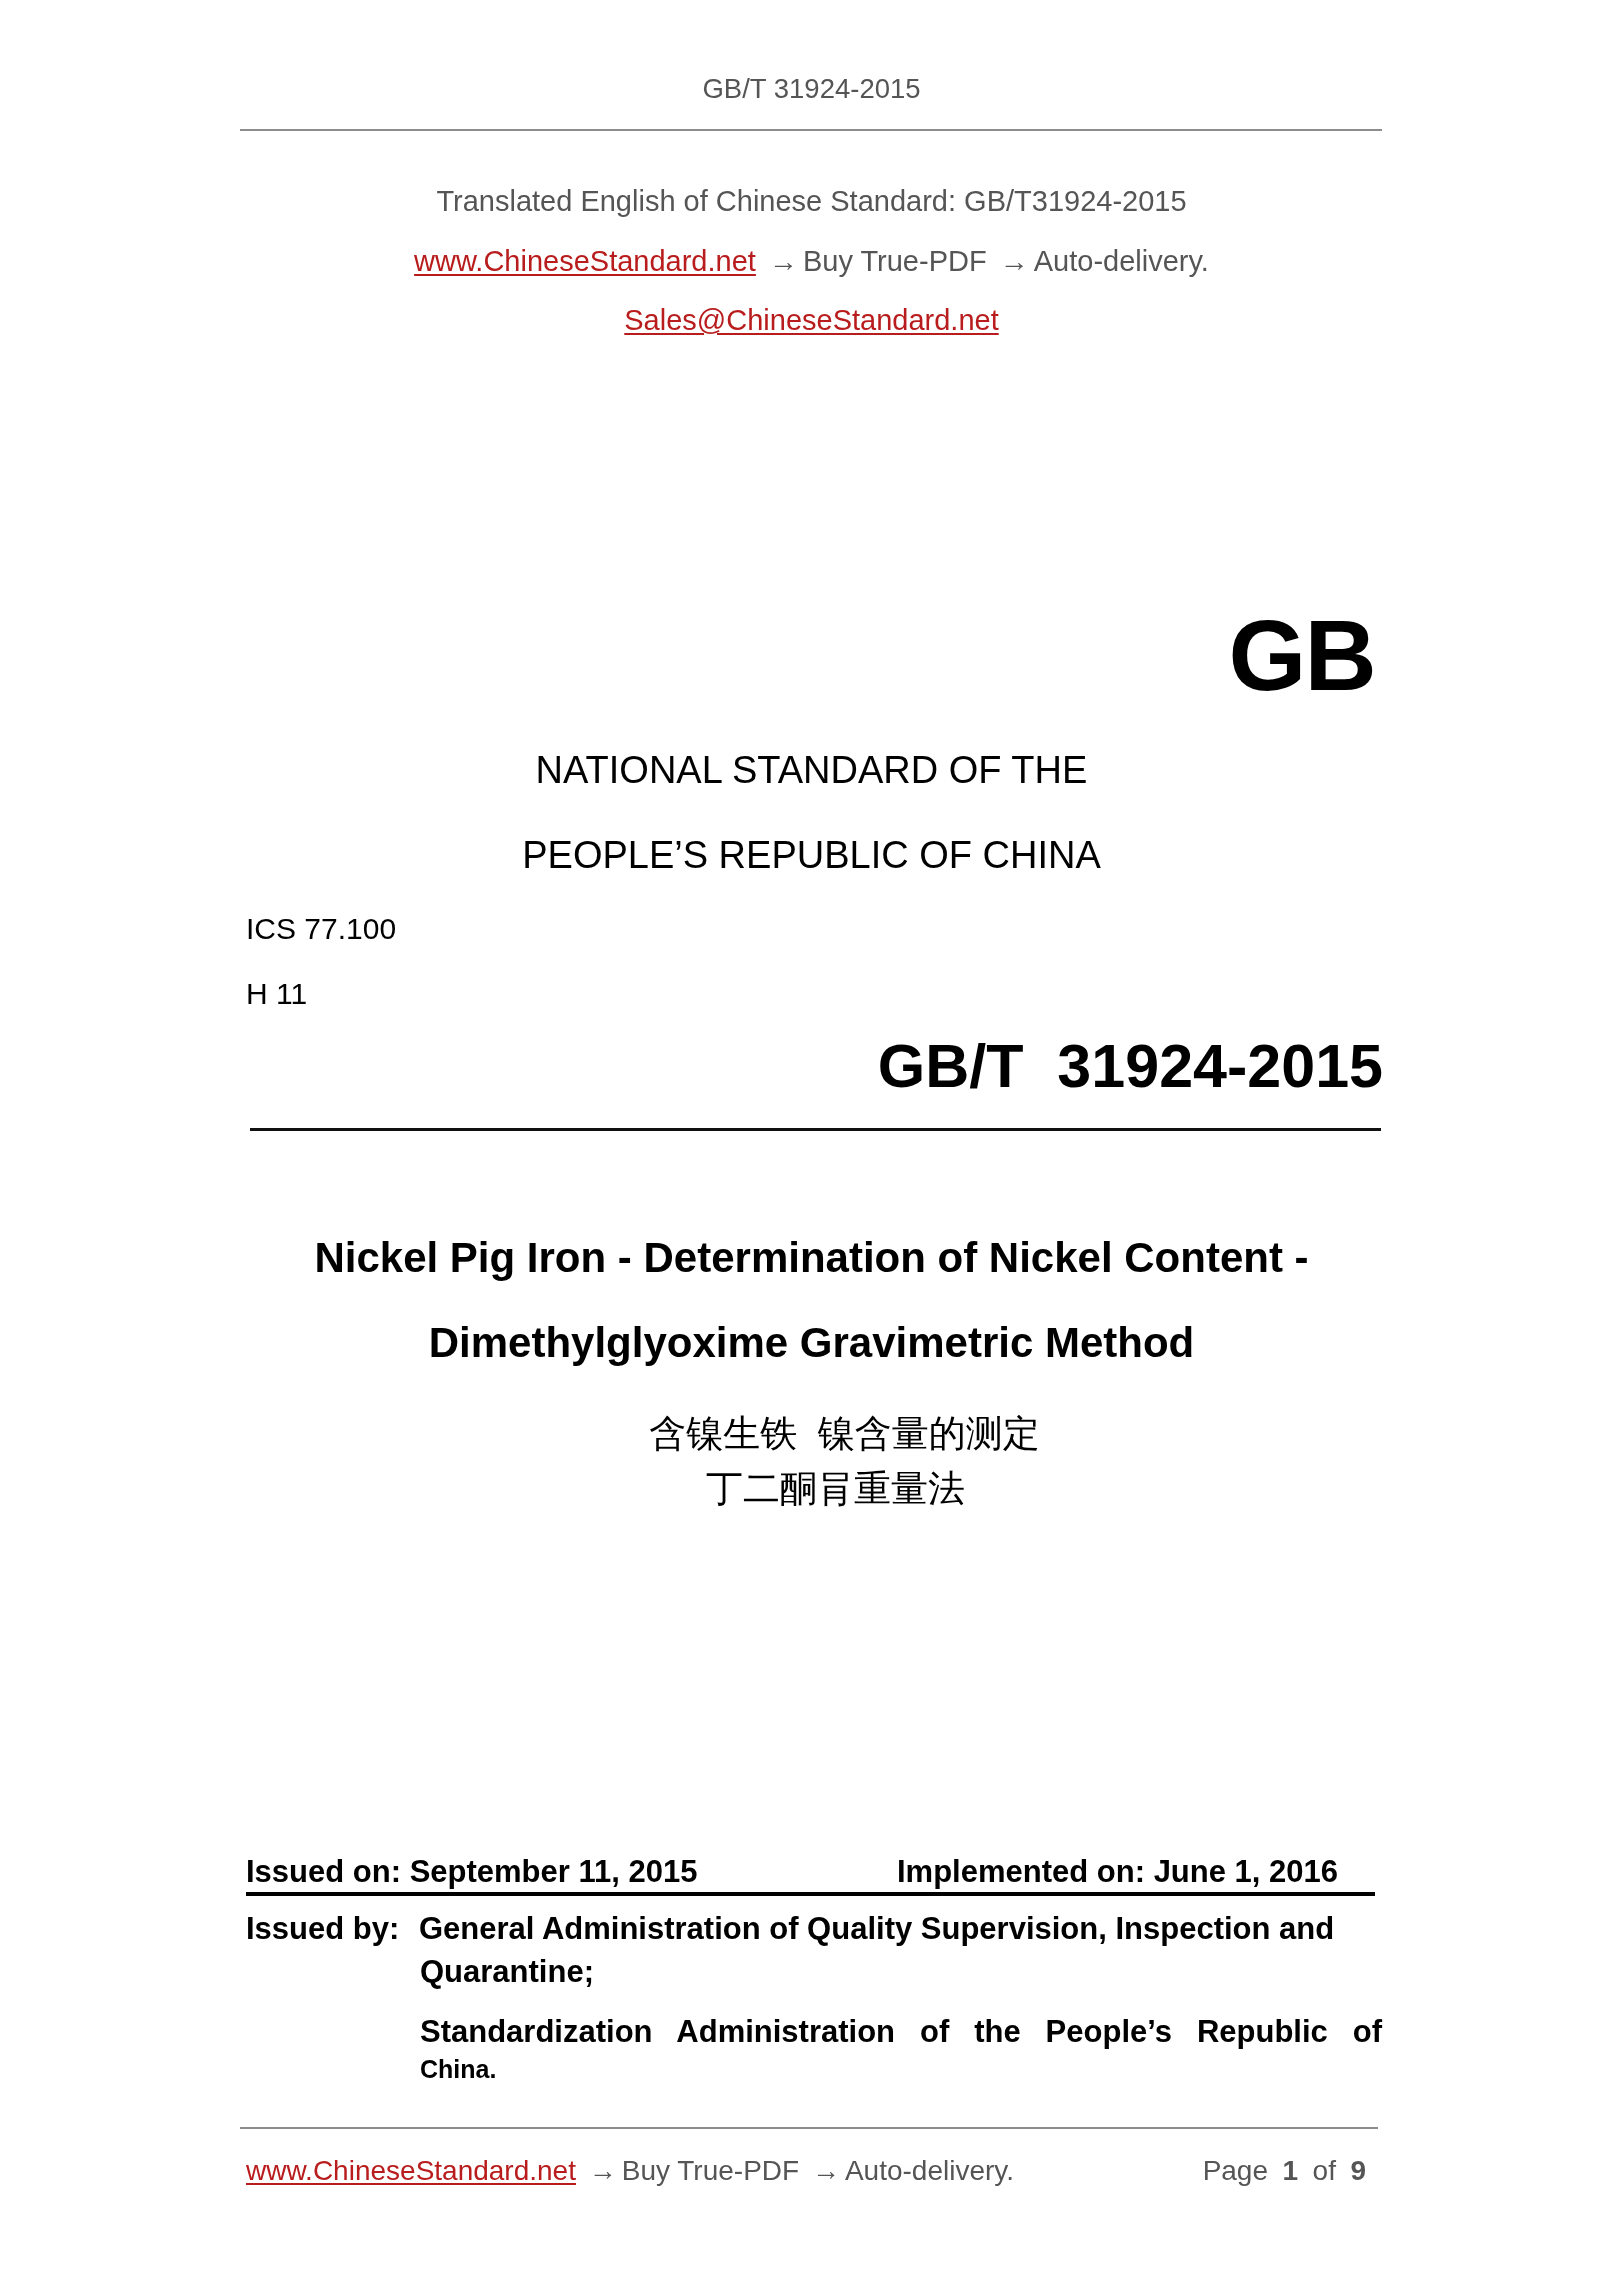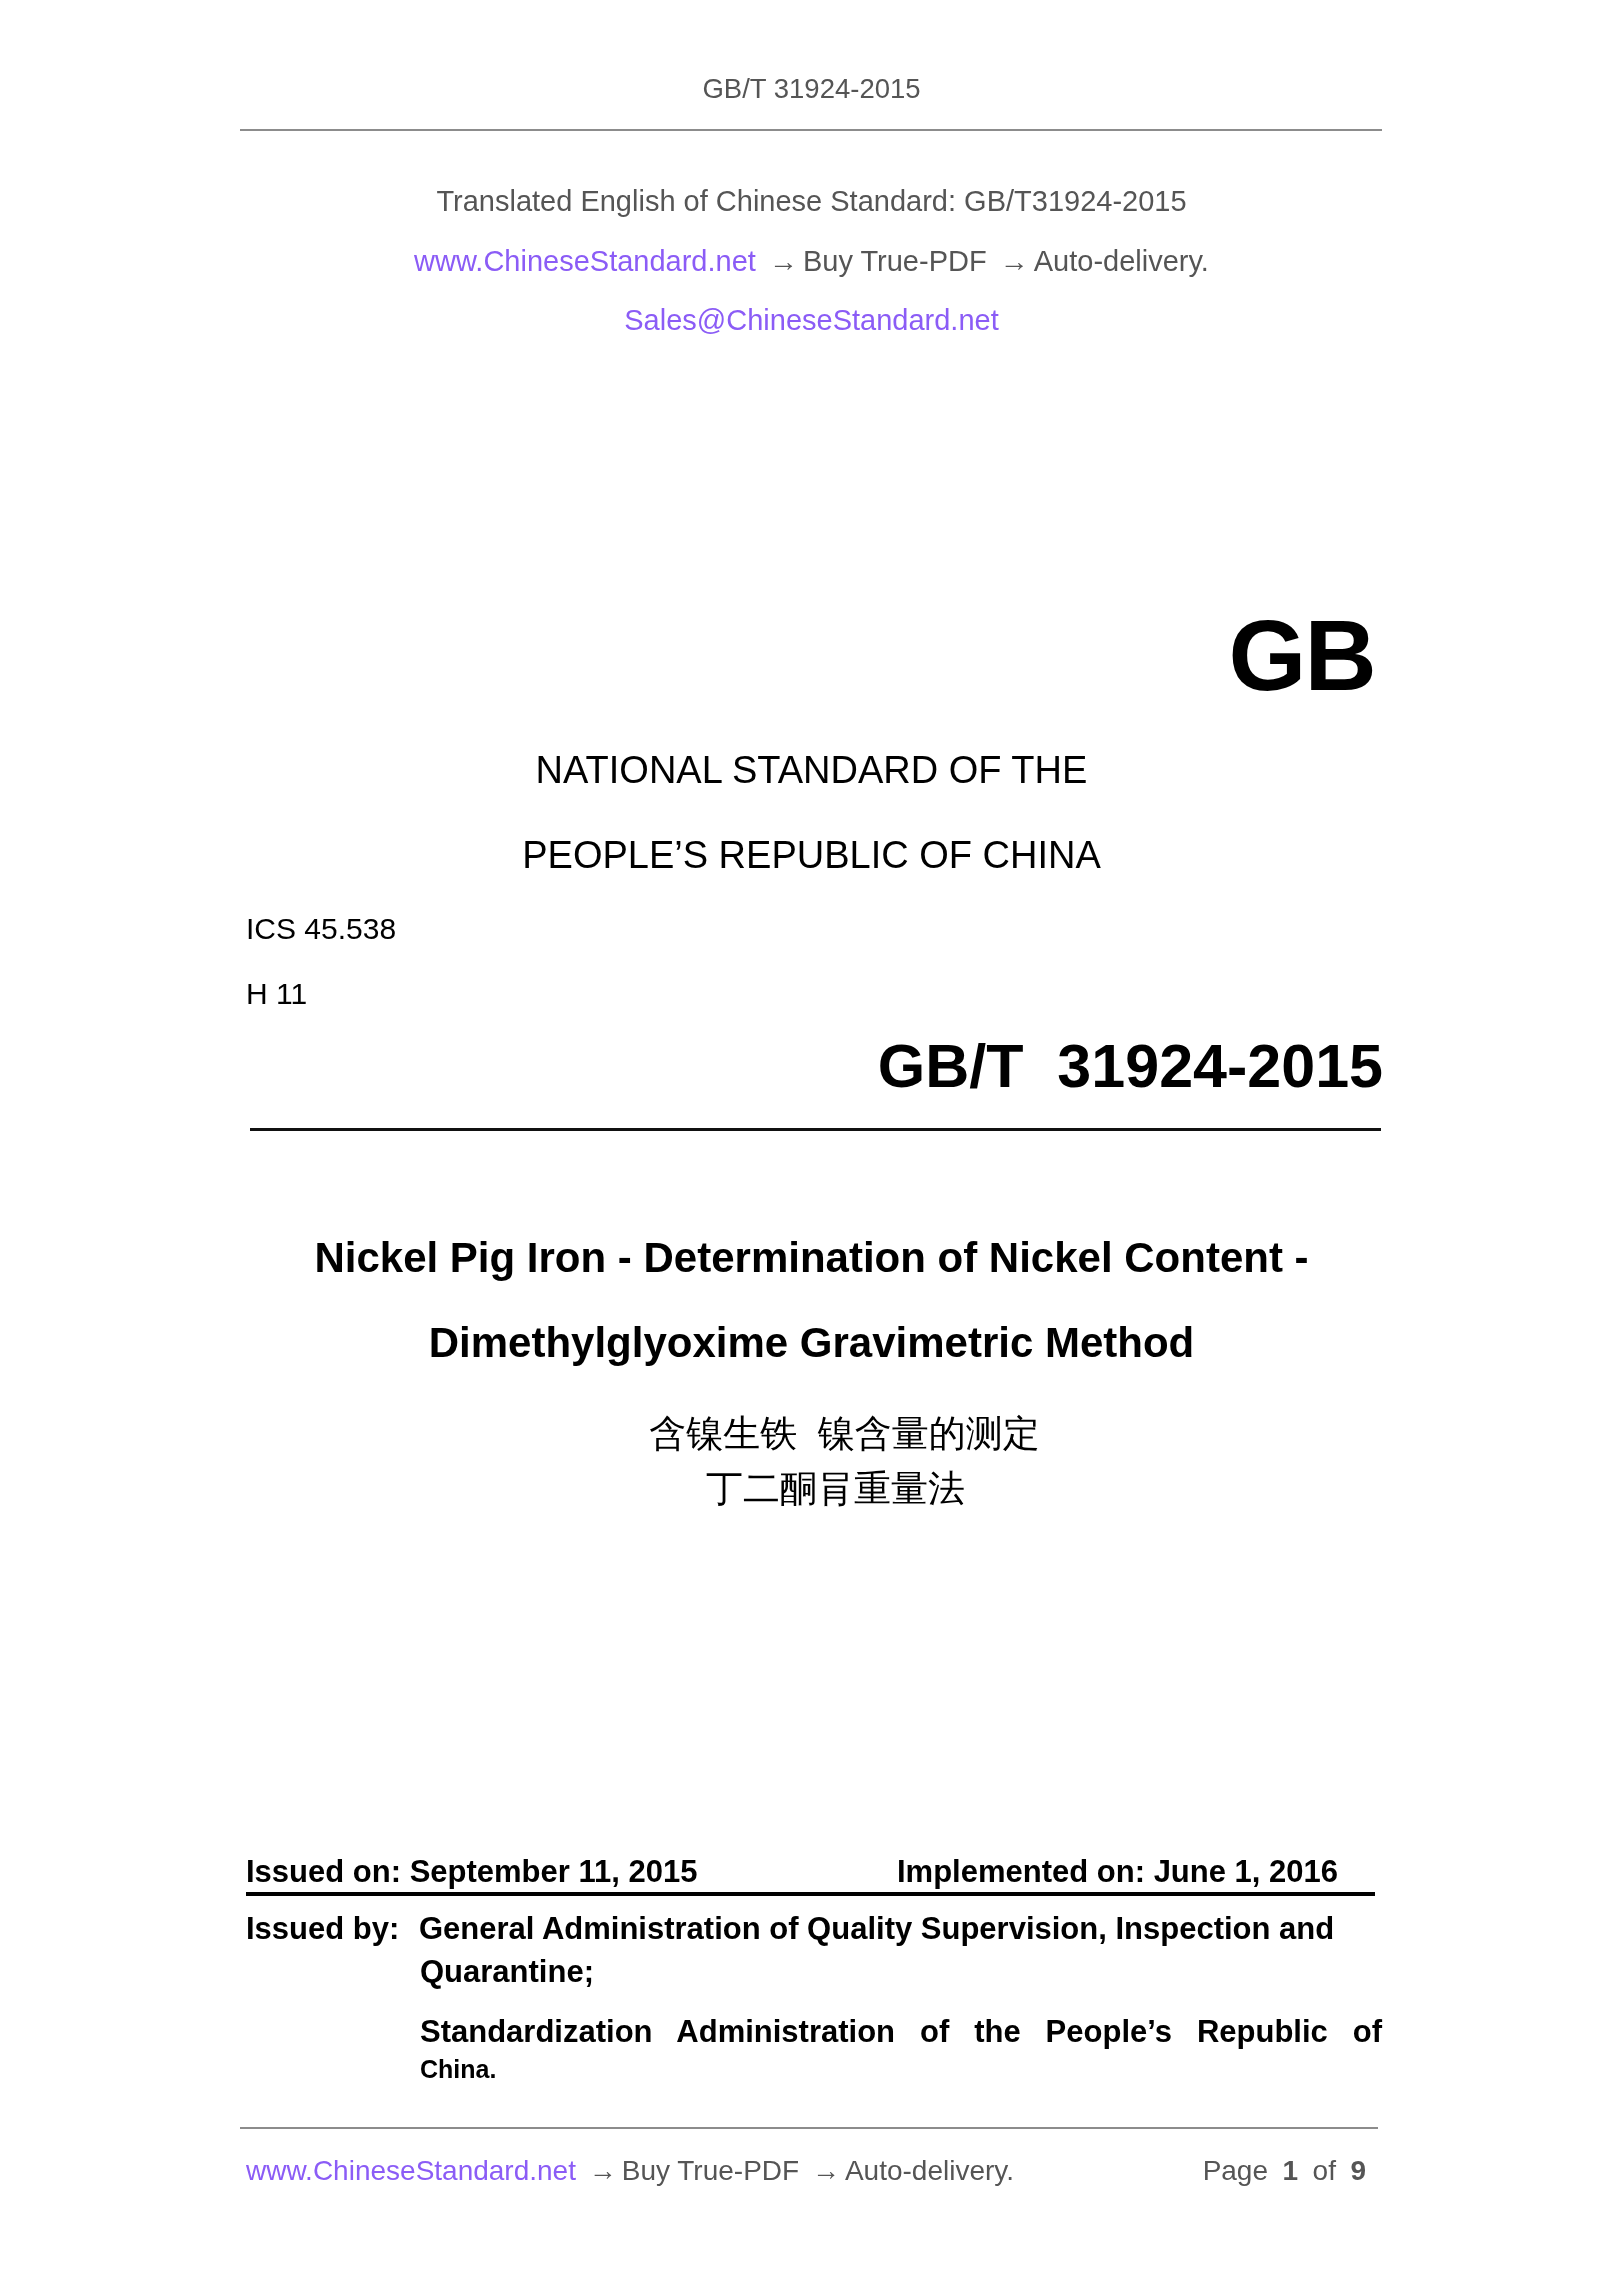--- a/index.html
+++ b/index.html
@@ -2,21 +2,21 @@
 <html style="font-size:13.3px"><head>
 <meta charset="utf-8">
 <style>
   html, body { margin: 0; padding: 0; background: #ffffff; }
   body { width: 1623px; height: 2295px; position: relative; overflow: hidden;
          font-family: "Liberation Sans", sans-serif; color: #000; }
   .abs { position: absolute; white-space: nowrap; }
   .center { left: 0; width: 1623px; text-align: center; }
   .gray { color: #555555; }
   .rule { position: absolute; }
-  a.link { color: #8b5cf6; text-underline-offset: 3.3px; text-decoration-thickness: 1.7px; }
+  a.link { color: #b91c1c; text-decoration: underline; text-underline-offset: 3.3px; text-decoration-thickness: 1.7px; }
   .arrow { display: inline-block; margin: 0 5px; }
   .b { font-weight: bold; }
 </style>
 </head>
 <body>
 
 <div class="abs center gray" style="top:73px; font-size:27.5px;">
   <span>GB/T 31924-2015</span>
 </div>
 <div class="rule" style="left:240px; top:129px; width:1142px; height:1.7px; background:#8c8c8c;"></div>
@@ -31,21 +31,21 @@
 </div>
 <div class="abs center gray" style="top:304px; font-size:29px;">
   <a class="link">Sales@ChineseStandard.net</a>
 </div>
 
 <div class="abs b" style="right:248px; top:605px; font-size:100px; line-height:1; letter-spacing:-1.7px;">GB</div>
 
 <div class="abs center" style="top:749px; font-size:38px;">NATIONAL STANDARD OF THE</div>
 <div class="abs center" style="top:834px; font-size:38px;">PEOPLE’S REPUBLIC OF CHINA</div>
 
-<div class="abs" style="left:246px; top:912px; font-size:30px;">ICS 45.538</div>
+<div class="abs" style="left:246px; top:912px; font-size:30px;">ICS 77.100</div>
 <div class="abs" style="left:246px; top:977px; font-size:30px;">H 11</div>
 
 <div class="abs b" style="right:240px; top:1036px; font-size:61px; line-height:1; white-space:pre;">GB/T  31924-2015</div>
 <div class="rule" style="left:250px; top:1128px; width:1131px; height:2.5px; background:#111;"></div>
 
 <div class="abs center b" style="top:1234px; font-size:42px;">Nickel Pig Iron - Determination of Nickel Content -</div>
 <div class="abs center b" style="top:1319px; font-size:42px;">Dimethylglyoxime Gravimetric Method</div>
 
 <div class="abs center" style="top:1409px; font-size:37px; white-space:pre;padding-left:33px;">含镍生铁  镍含量的测定</div>
 <div class="abs center" style="top:1464px; font-size:37px;margin-left:24px;">丁二酮肙重量法</div>

